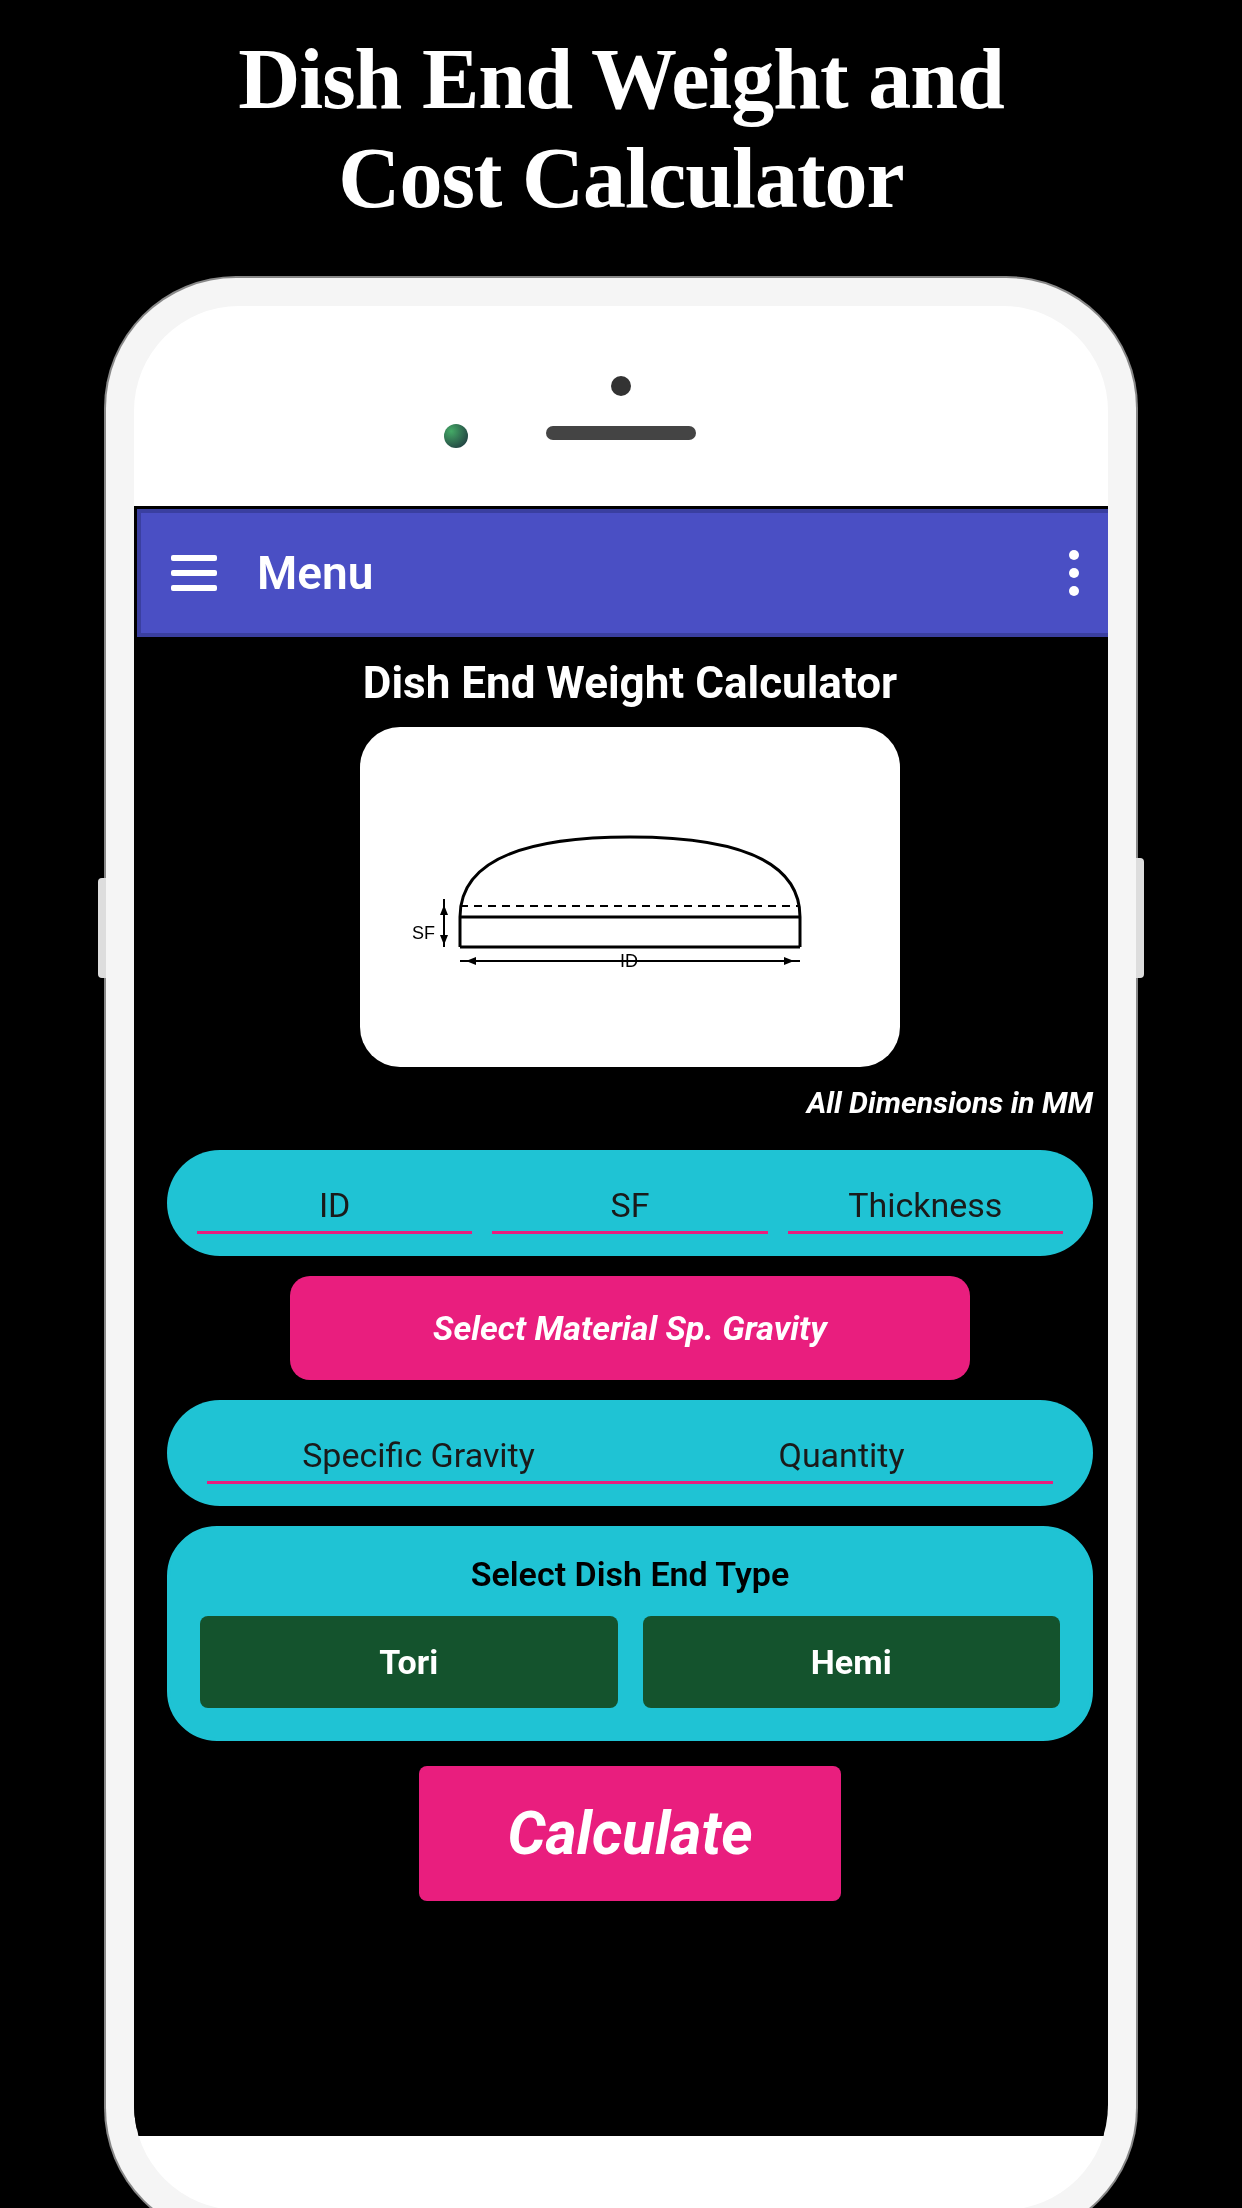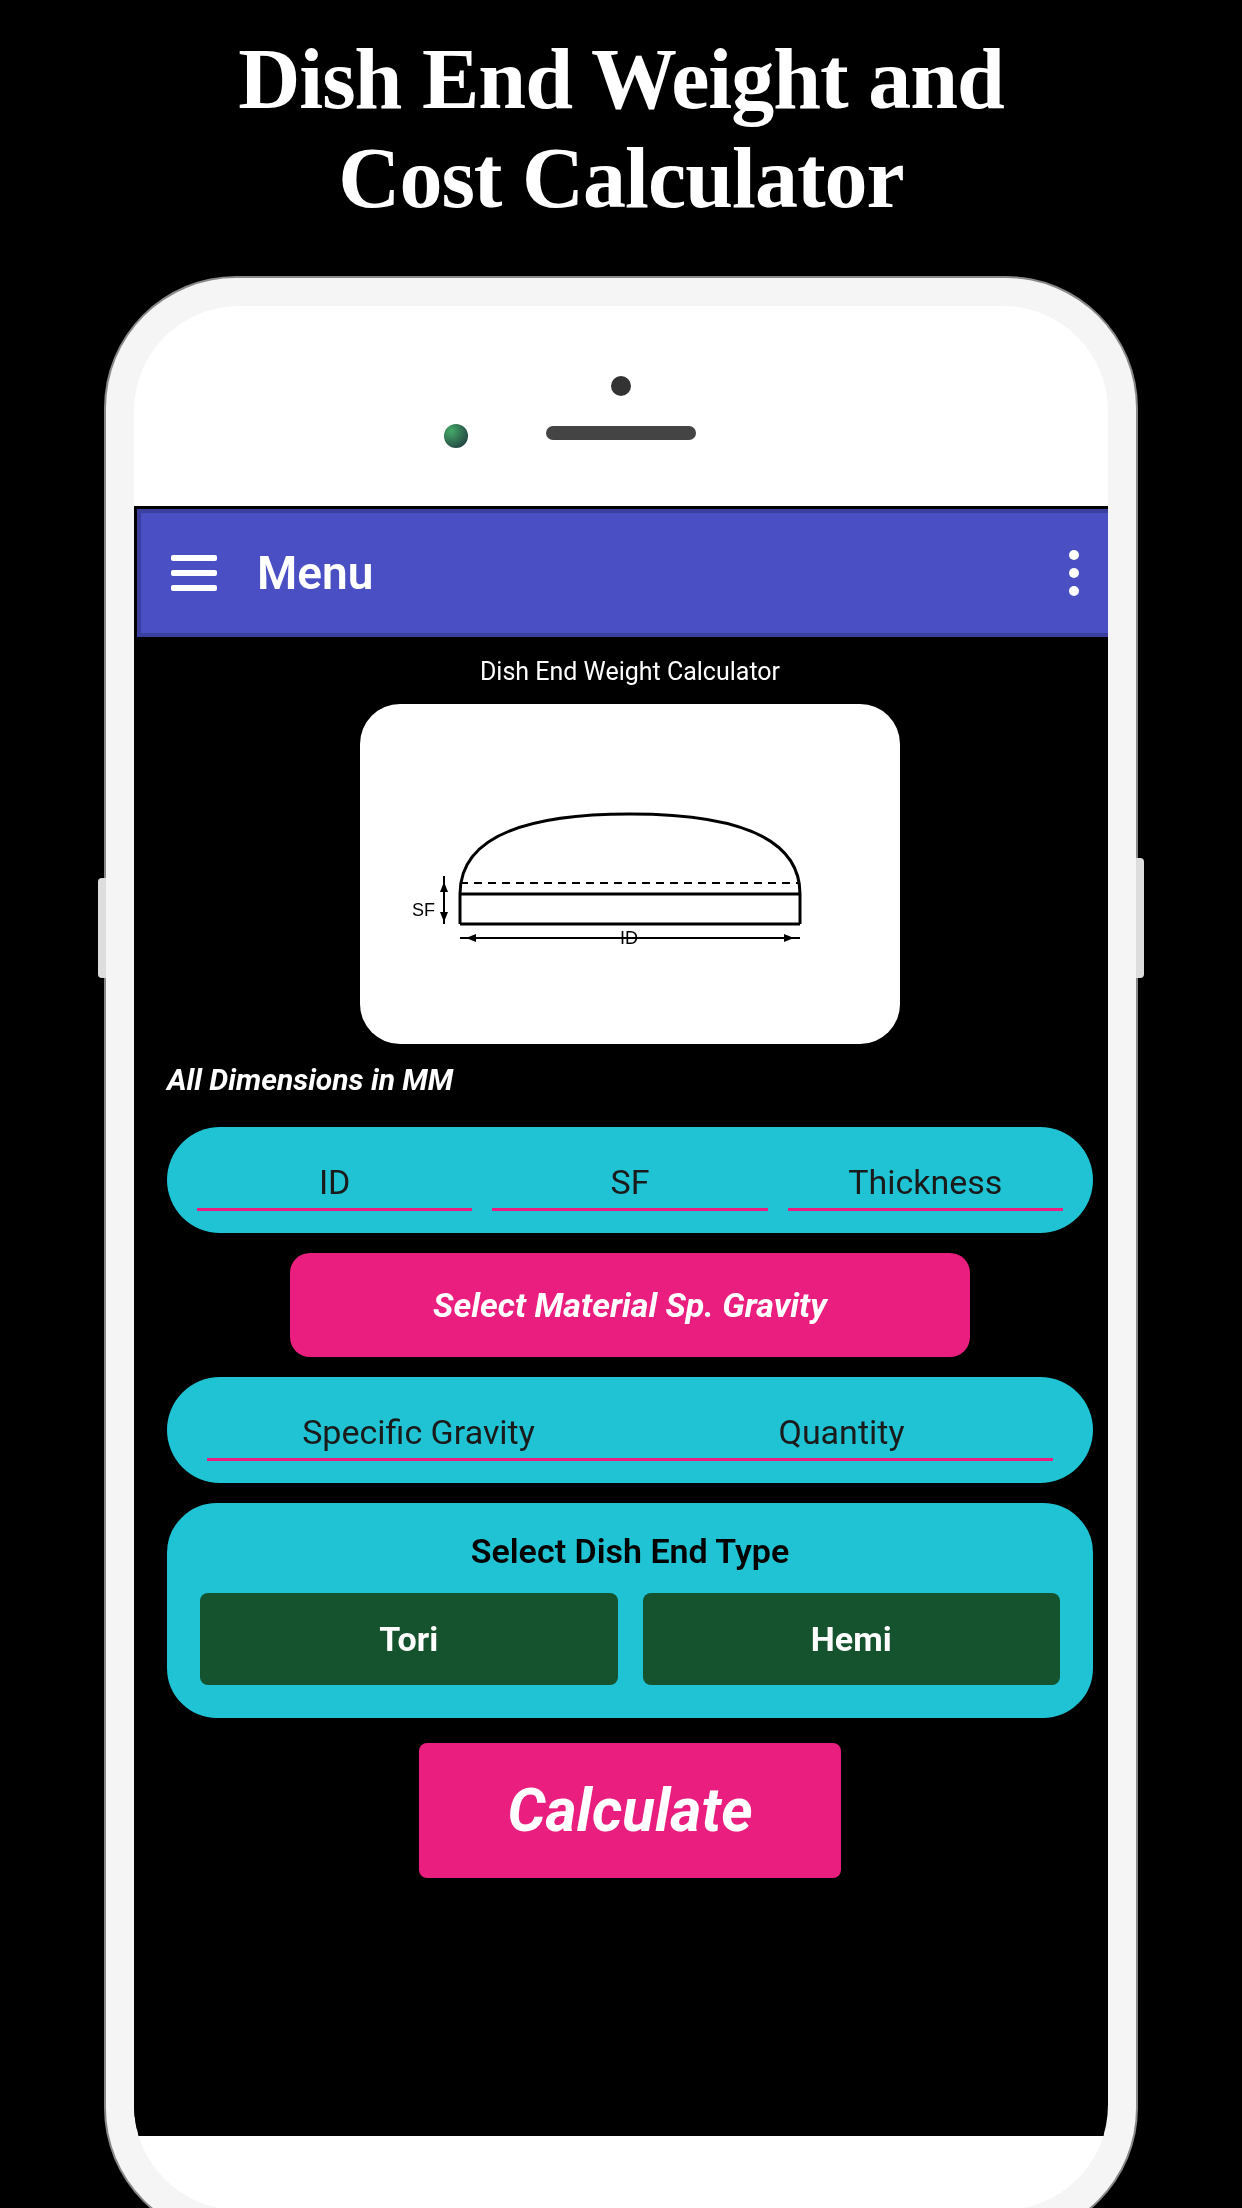--- a/index.html
+++ b/index.html
@@ -115,22 +115,22 @@
       width: 10px;
       height: 10px;
       background: #fff;
       border-radius: 50%;
     }
     .content {
       padding: 20px 30px 0;
     }
     .section-title {
       color: #fff;
-      font-size: 25px;
-      font-weight: 400;
+      font-size: 44px;
+      font-weight: 700;
       text-align: center;
       margin-bottom: 18px;
     }
     .diagram-card {
       width: 540px;
       height: 340px;
       background: #fff;
       border-radius: 40px;
       margin: 0 auto 18px;
       position: relative;
@@ -139,21 +139,21 @@
       position: absolute;
       top: 50%;
       left: 50%;
       transform: translate(-50%, -50%);
     }
     .dim-note {
       color: #fff;
       font-size: 30px;
       font-weight: 700;
       font-style: italic;
-      text-align: left;
+      text-align: right;
       margin-bottom: 30px;
     }
     .input-panel {
       background: #1fc3d4;
       border-radius: 60px;
       padding: 35px 30px 22px;
       margin-bottom: 20px;
       display: flex;
       gap: 20px;
     }

